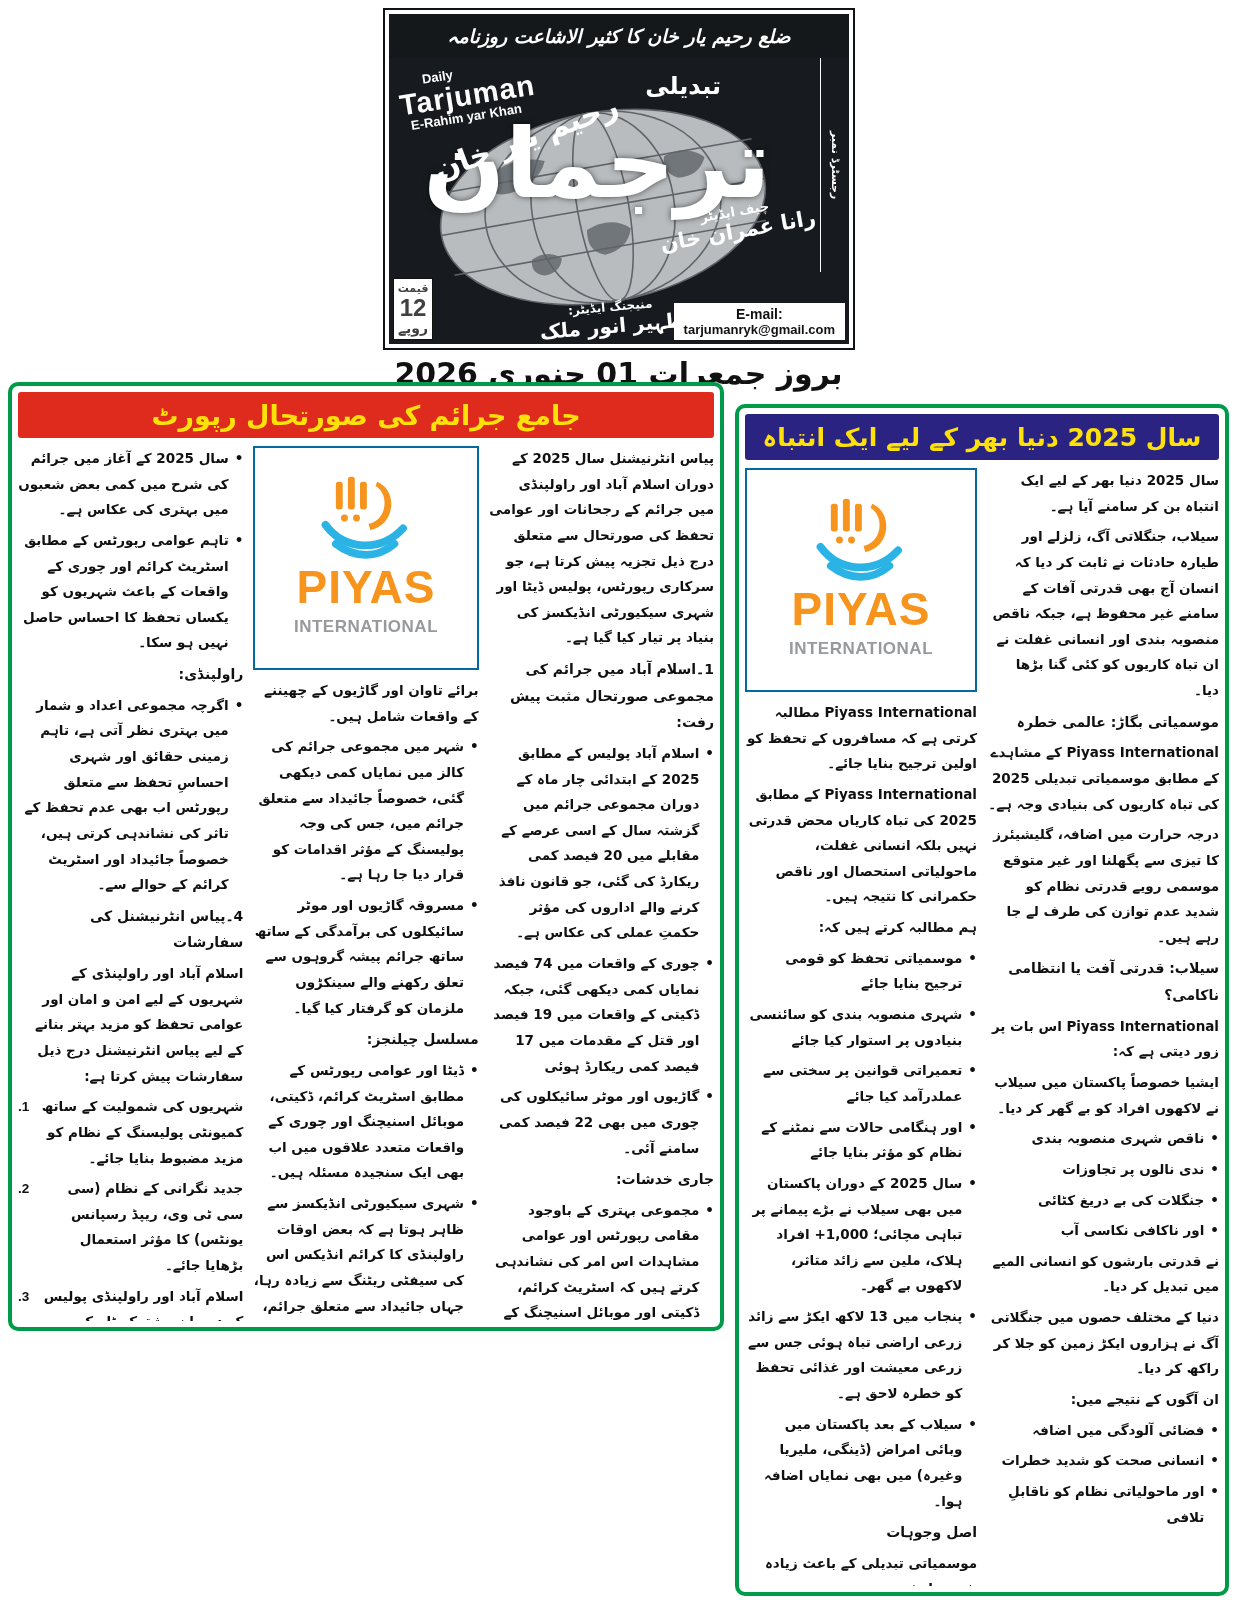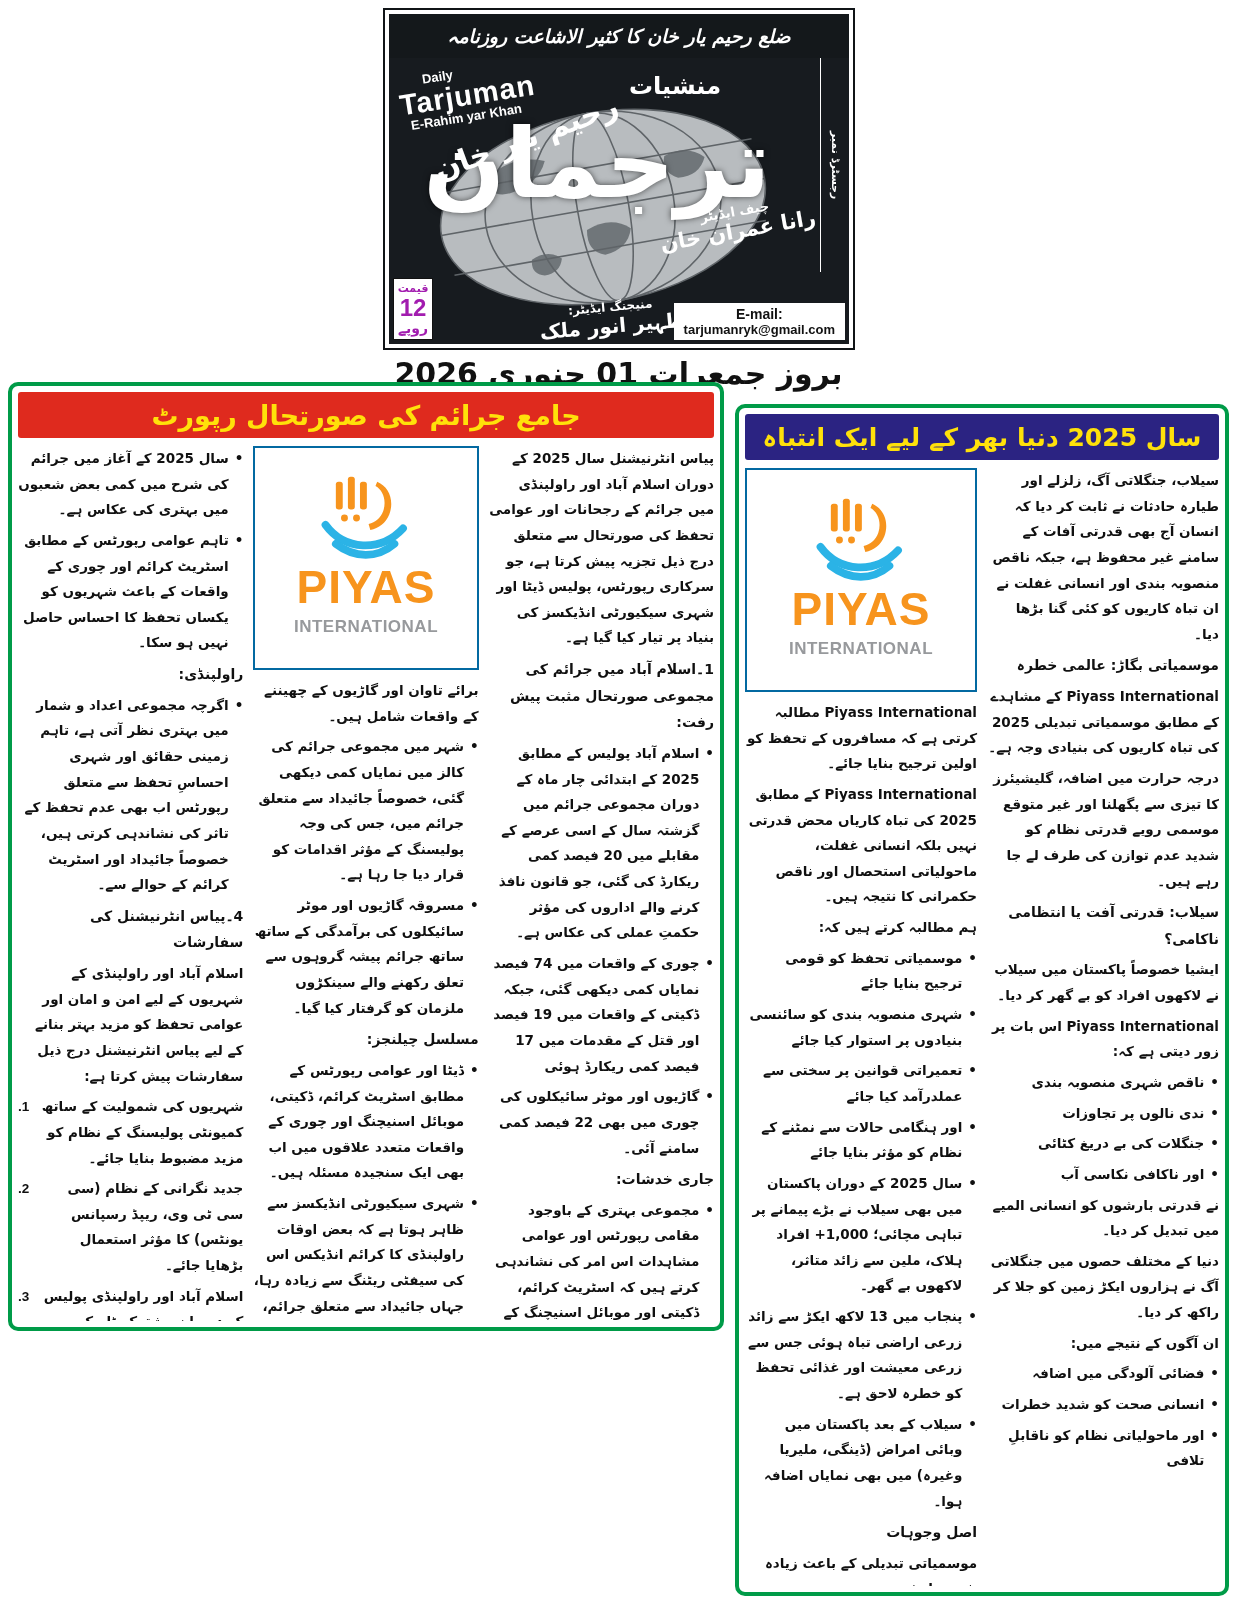--- a/index.html
+++ b/index.html
@@ -26,21 +26,21 @@
              font-weight:800;line-height:1.5;z-index:2;direction:rtl;text-shadow:0 0 6px rgba(0,0,0,.6);}
   .reg-strip{position:absolute;right:0;top:0;bottom:72px;width:28px;border-left:1px solid #fff;
              display:flex;align-items:center;justify-content:center;z-index:3;}
   .reg-strip span{writing-mode:vertical-rl;font-size:11px;font-weight:700;}
   .chief{position:absolute;right:34px;top:146px;text-align:center;transform:rotate(-10deg);z-index:3;direction:rtl;}
   .chief .lbl{font-size:13px;font-weight:700;}
   .chief .nm{font-size:21px;font-weight:800;}
   .mng{position:absolute;left:150px;bottom:6px;text-align:center;transform:rotate(-5deg);z-index:3;direction:rtl;}
   .mng .lbl{font-size:12px;font-weight:700;}
   .mng .nm{font-size:20px;font-weight:800;}
-  .price{position:absolute;left:4px;bottom:4px;width:38px;background:#fff;color:#a21caf;
+  .price{position:absolute;left:4px;bottom:4px;width:38px;background:#fff;color:#404040;
          border:1px solid #111;text-align:center;padding:3px 0;z-index:4;direction:rtl;}
   .price .pl{font-size:11px;font-weight:700;}
   .price .pv{font-size:24px;font-weight:800;line-height:1.05;font-family:"Liberation Sans",sans-serif;}
   .price .pu{font-size:14px;font-weight:700;}
   .email{position:absolute;right:4px;bottom:4px;background:#fff;color:#111;padding:3px 10px;
          text-align:center;font-family:"Liberation Sans",sans-serif;z-index:4;margin-left:37px;}
   .email .el{font-size:14px;font-weight:700;}
   .email .ev{font-size:13px;font-weight:700;}
 
   
@@ -100,21 +100,21 @@
         <line x1="10" y1="58" x2="330" y2="58"></line>
         <line x1="4" y1="100" x2="336" y2="100"></line>
         <line x1="10" y1="142" x2="330" y2="142"></line>
       </g>
     </svg>
     <div class="logo-en">
       <div class="d">Daily</div>
       <div class="t">Tarjuman</div>
       <div class="s">E-Rahim yar Khan</div>
     </div>
-    <div class="urdu-rozn">منشیات</div>
+    <div class="urdu-rozn">تبدیلی</div>
     <div class="urdu-city">رحیم یار خان</div>
     <div class="urdu-main">ترجمان</div>
     <div class="reg-strip">
       <span>رجسٹرڈ نمبر</span>
     </div>
     <div class="chief">
       <div class="lbl">چیف ایڈیٹر</div>
       <div class="nm">رانا عمران خان</div>
     </div>
     <div class="mng">
@@ -226,27 +226,28 @@
           <span class="n">3.</span>
         </div>
       </div>
     </div>
 </div>
 
 <div class="article" id="right-article">
   <div class="art-header">سال 2025 دنیا بھر کے لیے ایک انتباہ</div>
   <div class="cols">
       <div class="col">
+        <div class="blk para">سال 2025 دنیا بھر کے لیے ایک انتباہ بن کر سامنے آیا ہے۔</div>
         <div class="blk para">سیلاب، جنگلاتی آگ، زلزلے اور طیارہ حادثات نے ثابت کر دیا کہ انسان آج بھی قدرتی آفات کے سامنے غیر محفوظ ہے، جبکہ ناقص منصوبہ بندی اور انسانی غفلت نے ان تباہ کاریوں کو کئی گنا بڑھا دیا۔</div>
         <div class="blk head">موسمیاتی بگاڑ: عالمی خطرہ</div>
         <div class="blk para">Piyass International کے مشاہدے کے مطابق موسمیاتی تبدیلی 2025 کی تباہ کاریوں کی بنیادی وجہ ہے۔</div>
         <div class="blk para">درجہ حرارت میں اضافہ، گلیشیئرز کا تیزی سے پگھلنا اور غیر متوقع موسمی رویے قدرتی نظام کو شدید عدم توازن کی طرف لے جا رہے ہیں۔</div>
         <div class="blk head">سیلاب: قدرتی آفت یا انتظامی ناکامی؟</div>
+        <div class="blk para">Piyass International اس بات پر زور دیتی ہے کہ:</div>
         <div class="blk para">ایشیا خصوصاً پاکستان میں سیلاب نے لاکھوں افراد کو بے گھر کر دیا۔</div>
-        <div class="blk para">Piyass International اس بات پر زور دیتی ہے کہ:</div>
         <div class="blk bullet">
           <span class="dot">•</span>
           <span class="btxt">ناقص شہری منصوبہ بندی</span>
         </div>
         <div class="blk bullet">
           <span class="dot">•</span>
           <span class="btxt">ندی نالوں پر تجاوزات</span>
         </div>
         <div class="blk bullet">
           <span class="dot">•</span>

